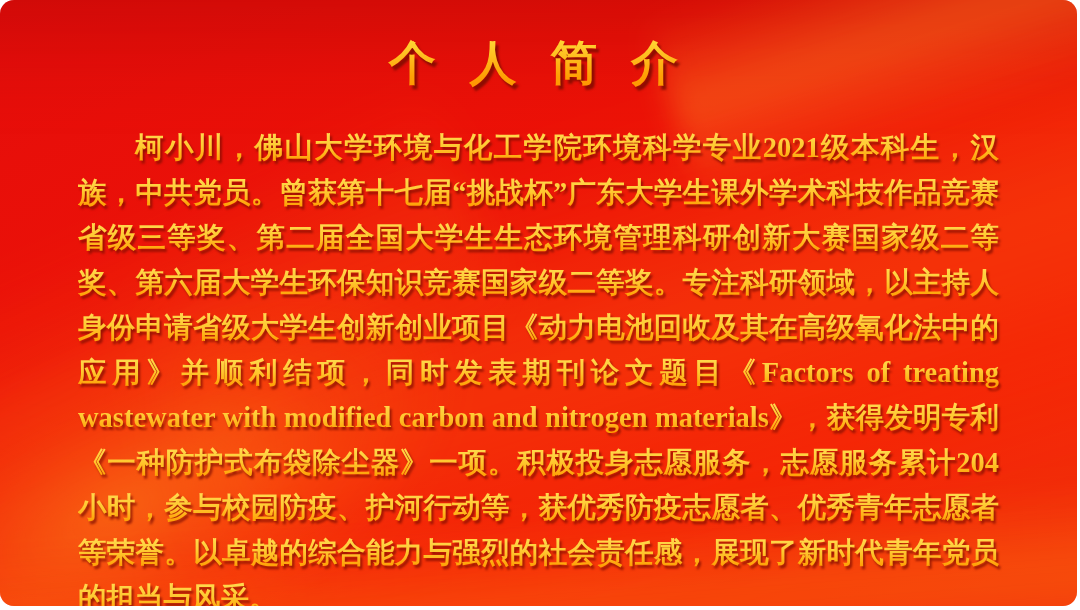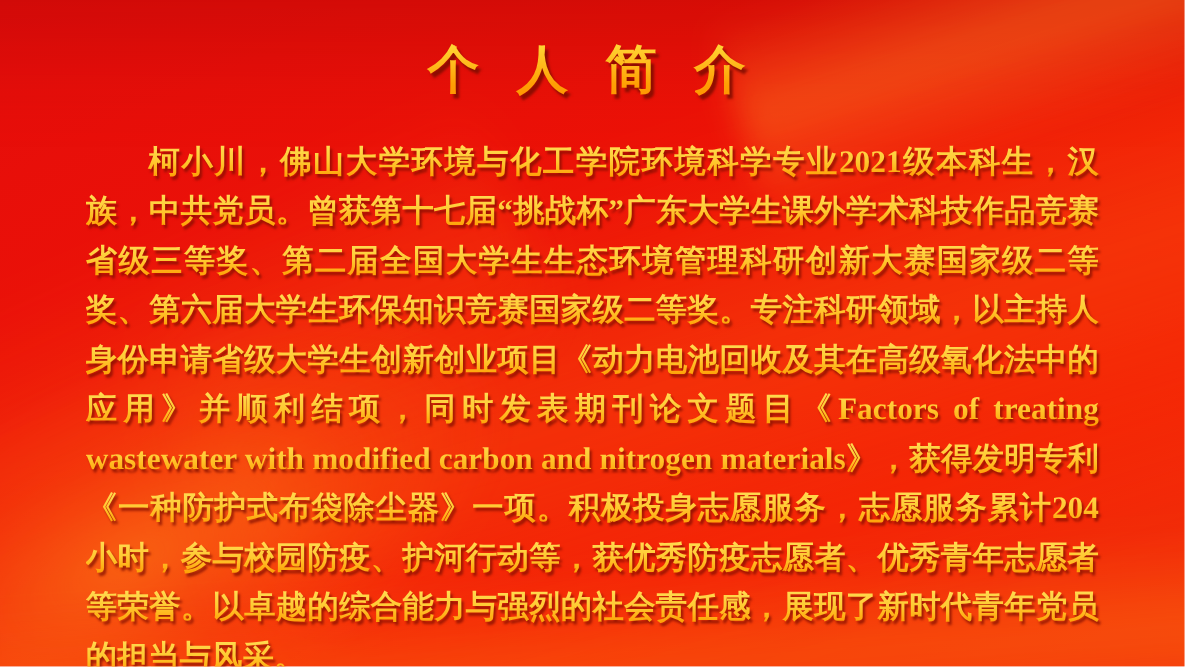--- a/index.html
+++ b/index.html
@@ -3,20 +3,21 @@
 <meta charset="utf-8">
 <style>
   html,body{margin:0;padding:0;}
   body{
     width:1080px;height:610px;overflow:hidden;background:#ffffff;
     font-family:"Liberation Sans",sans-serif;
   }
   .slide{
     position:relative;width:1077px;height:606px;overflow:hidden;
     background:linear-gradient(155deg,#e50d0b 0%,#ee1306 45%,#f32105 75%,#f1320a 100%);
+    border-radius:14px;
   }
   
   .ribbon{position:absolute;pointer-events:none;}
   .r1{top:90px;left:180px;width:1250px;height:460px;
       transform:rotate(-17deg);filter:blur(34px);
       background:linear-gradient(180deg,rgba(255,120,20,0) 0%,rgba(255,110,15,0.30) 45%,rgba(255,70,10,0.18) 70%,rgba(255,120,20,0) 100%);}
   .r2{top:340px;left:-260px;width:760px;height:340px;
       transform:rotate(-27deg);filter:blur(16px);
       background:radial-gradient(closest-side,rgba(255,140,25,0.65),rgba(255,110,15,0.25) 60%,rgba(255,110,15,0) 100%);}
   .r3{top:-70px;left:660px;width:560px;height:190px;

